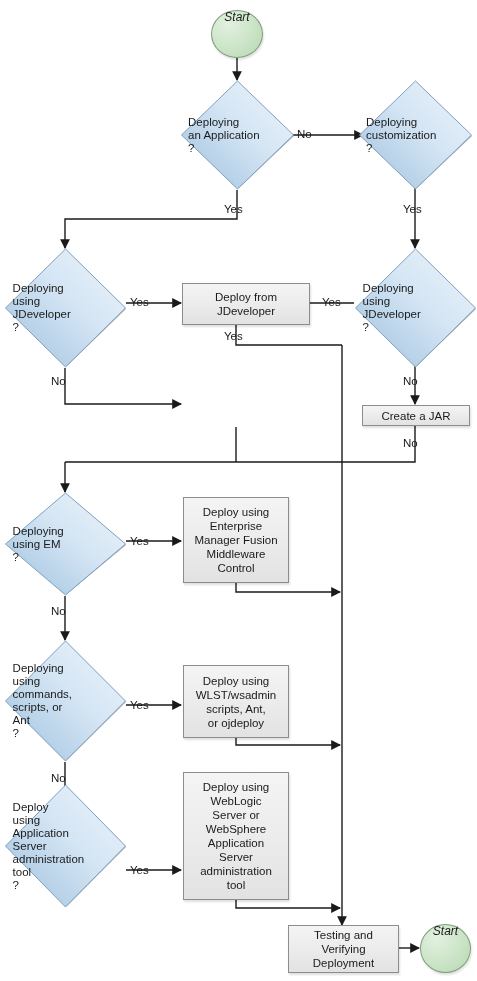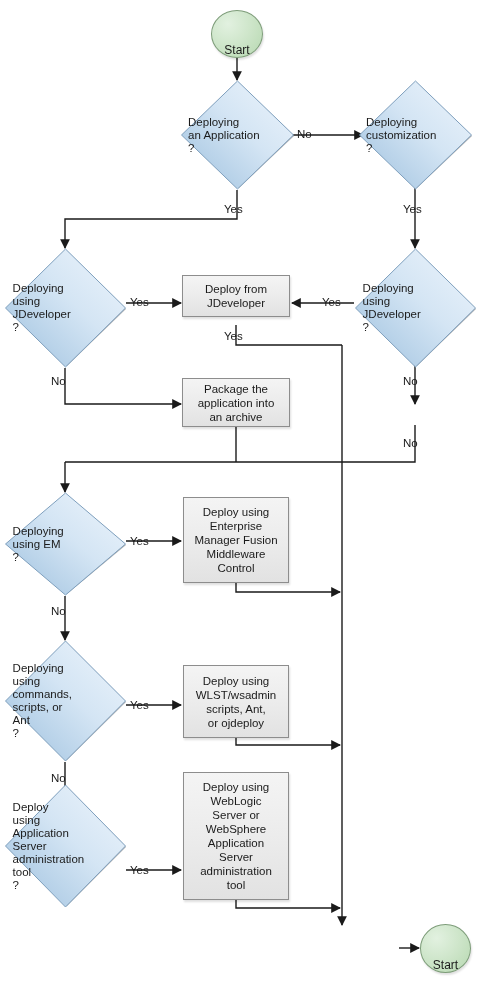--- a/index.html
+++ b/index.html
@@ -27,23 +27,24 @@
   .node {
     position: absolute;
     box-sizing: border-box;
   }
   
   .terminator {
     border-radius: 50%;
     background: radial-gradient(circle at 32% 28%, #e2f1e0 0%, #cfe6cb 45%, #b6d8b0 100%);
     border: 1px solid #7d9c79;
     display: flex;
-    align-items: flex-end;
+    align-items: flex-start;
     justify-content: center;
     box-shadow: 1px 2px 2px rgba(0,0,0,0.12);
+    font-style: italic;
   }
   .terminator .label {
     font-size: 12px;
     color: #1a1a1a;
     text-align: center;
     line-height: 13px;
   }
   
   .process {
     background: linear-gradient(to bottom, #f4f4f4 0%, #ebebeb 55%, #e2e2e2 100%);
@@ -185,28 +186,28 @@
   </div>
 
   <div class="node decision" style="left:354px; top:248px; width:123px; height:120px;">
     <svg class="dshape" viewBox="0 0 123 120" preserveAspectRatio="none">
       <polygon points="63,3 122,61 63,118 4,61" fill="#6f6f6f" opacity="0.55"></polygon>
       <polygon points="61.5,1 121.5,60 61.5,119 1.5,60" fill="url(#g1)" stroke="#7e9fbd" stroke-width="1"></polygon>
     </svg>
     <span class="label">Deploying<br>using<br>JDeveloper<br>?</span>
   </div>
 
-  <div class="node process" style="left:182px; top:275px; width:108px; height:42px;">
+  <div class="node process" style="left:182px; top:283px; width:128px; height:42px;">
     <span class="label">Deploy from<br>JDeveloper</span>
   </div>
 
-
-  <div class="node process" style="left:182px; top:378px; width:108px; height:49px;">
-    <span class="label">Package the<br>application into<br>an archive</span>
-  </div>
+  <div class="node process" style="left:362px; top:405px; width:108px; height:21px;">
+    <span class="label">Create a JAR</span>
+  </div>
+
 
   <div class="node decision" style="left:4px; top:492px; width:123px; height:104px;">
     <svg class="dshape" viewBox="0 0 123 104" preserveAspectRatio="none">
       <polygon points="63,3 122,53 63,102 4,53" fill="#6f6f6f" opacity="0.55"></polygon>
       <polygon points="61.5,1 121.5,52 61.5,103 1.5,52" fill="url(#g1)" stroke="#7e9fbd" stroke-width="1"></polygon>
     </svg>
     <span class="label">Deploying<br>using EM<br>?</span>
   </div>
 
   <div class="node process" style="left:183px; top:497px; width:106px; height:86px;">
@@ -230,20 +231,23 @@
       <polygon points="63,3 122,63 63,122 4,63" fill="#6f6f6f" opacity="0.55"></polygon>
       <polygon points="61.5,1 121.5,62 61.5,123 1.5,62" fill="url(#g1)" stroke="#7e9fbd" stroke-width="1"></polygon>
     </svg>
     <span class="label">Deploy<br>using<br>Application<br>Server<br>administration<br>tool<br>?</span>
   </div>
 
   <div class="node process" style="left:183px; top:772px; width:106px; height:128px;">
     <span class="label">Deploy using<br>WebLogic<br>Server or<br>WebSphere<br>Application<br>Server<br>administration<br>tool</span>
   </div>
 
+  <div class="node process" style="left:288px; top:925px; width:111px; height:48px;">
+    <span class="label">Testing and<br>Verifying<br>Deployment</span>
+  </div>
 
   <div class="node terminator" style="left:420px; top:924px; width:51px; height:49px;">
     <span class="label">Start</span>
   </div>
 
   <span class="edge-label" style="left:297px; top:128px;">No</span>
   <span class="edge-label" style="left:224px; top:203px;">Yes</span>
   <span class="edge-label" style="left:403px; top:203px;">Yes</span>
   <span class="edge-label" style="left:130px; top:296px;">Yes</span>
   <span class="edge-label" style="left:51px; top:375px;">No</span>

